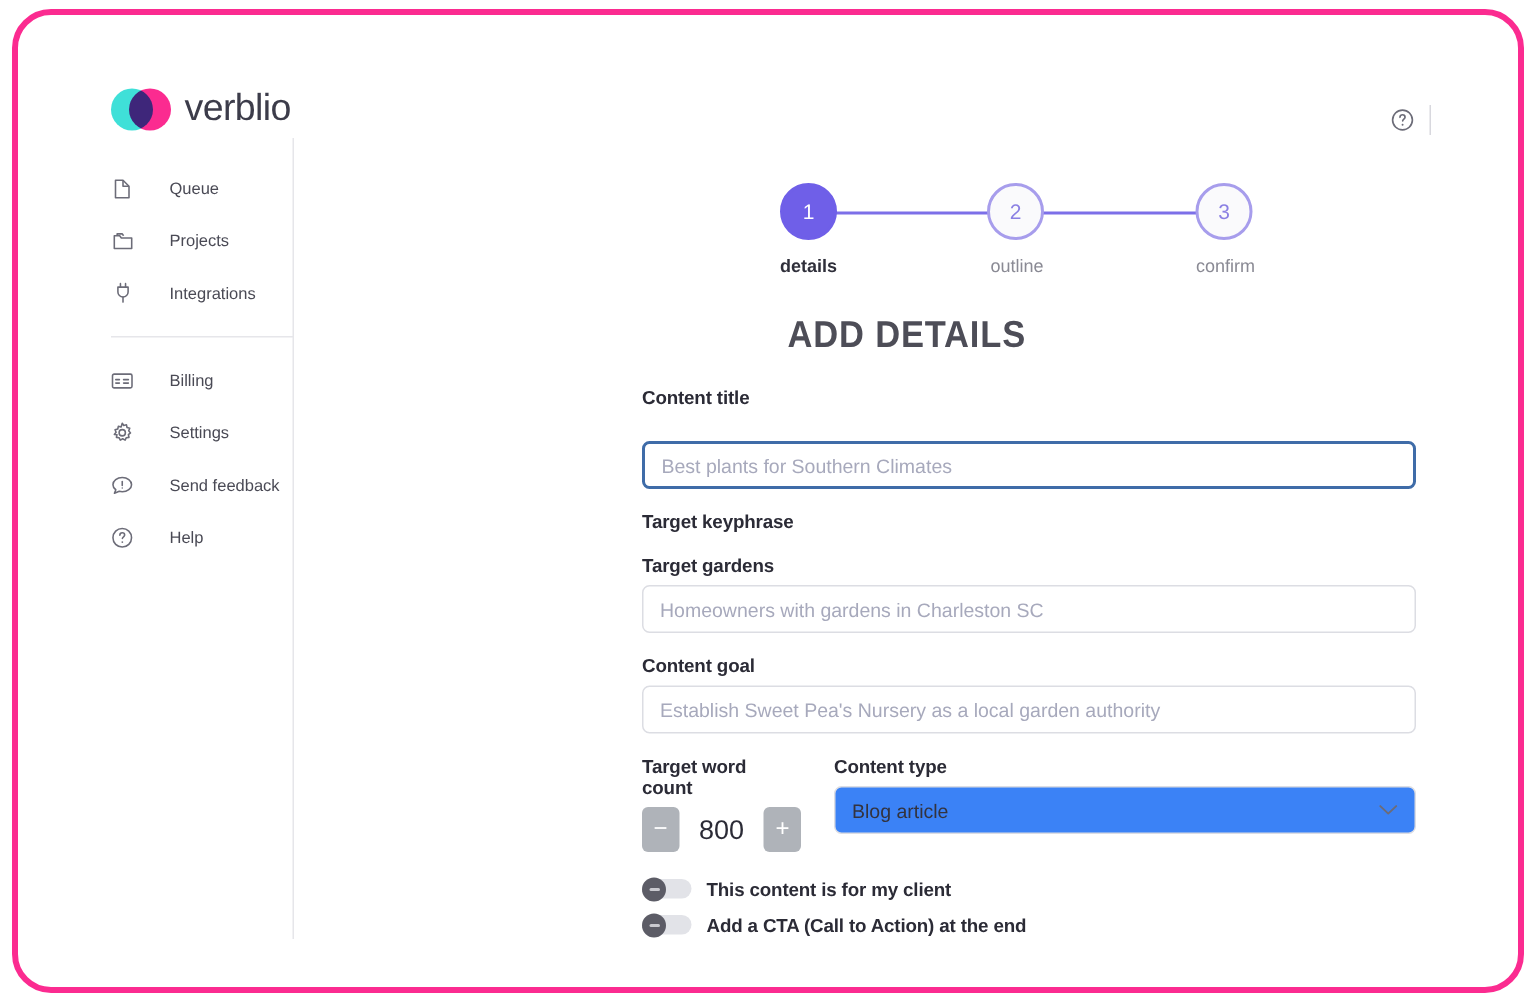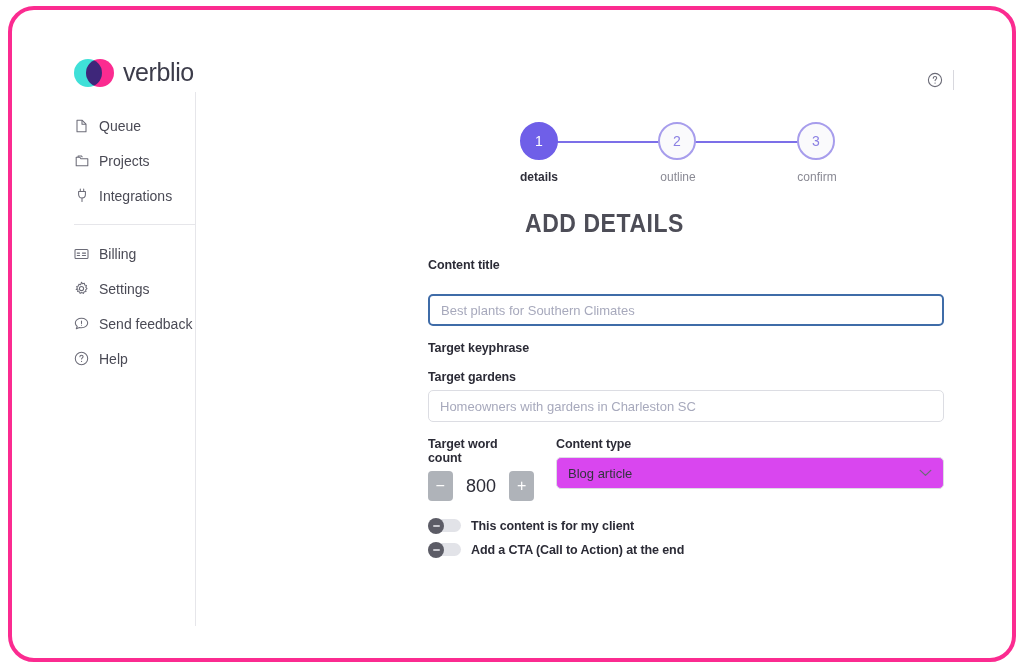--- a/index.html
+++ b/index.html
@@ -96,25 +96,25 @@
     top: 82px;
     width: 184px;
     height: 534px;
     border-right: 1px solid #E6E6EA;
     padding-top: 16px;
   }
 
   .nav-item {
     display: flex;
     align-items: center;
-    gap: 10px;
+    gap: 24px;
     height: 35px;
     padding-left: 62px;
     color: #4A4A55;
-    font-size: 14px;
+    font-size: 11px;
     cursor: pointer;
   }
   .nav-icon {
     width: 15px;
     height: 15px;
     display: flex;
     align-items: center;
     justify-content: center;
     flex: 0 0 15px;
     color: #6C6C78;
@@ -280,21 +280,21 @@
     font-size: 18px;
     color: #2B2B36;
     font-weight: 400;
   }
 
   .select {
     width: 100%;
     height: 32px;
     border: 1px solid #DCDDE3;
     border-radius: 5px;
-    background: #d946ef;
+    background: #3b82f6;
     padding: 0 11px;
     display: flex;
     align-items: center;
     justify-content: space-between;
     font-size: 13px;
     color: #33333E;
     cursor: pointer;
   }
   .chev { color: #6C6C78; display: flex; }
 
@@ -485,20 +485,26 @@
           <div class="field-label">Target keyphrase</div>
         </div>
 
         <div class="field">
           <div class="field-label">Target gardens</div>
           <div class="input">
             <span>Homeowners with gardens in Charleston SC</span>
           </div>
         </div>
 
+        <div class="field">
+          <div class="field-label">Content goal</div>
+          <div class="input">
+            <span>Establish Sweet Pea's Nursery as a local garden authority</span>
+          </div>
+        </div>
 
         <div class="row">
           <div class="col-count">
             <div class="field-label">Target word count</div>
             <div class="stepper-group">
               <button class="sbtn">−</button>
               <div class="scount">800</div>
               <button class="sbtn">+</button>
             </div>
           </div>

